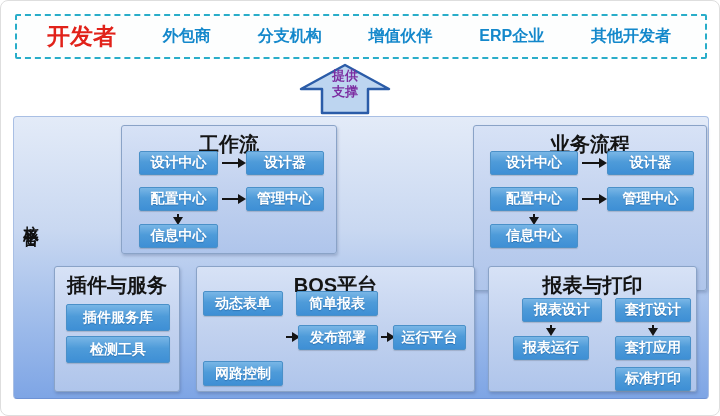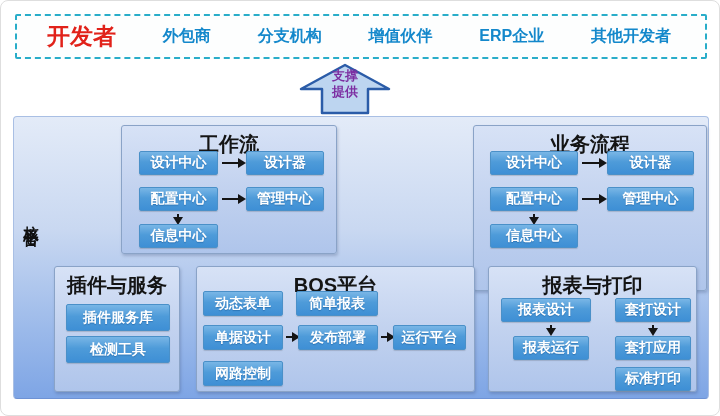--- a/index.html
+++ b/index.html
@@ -85,22 +85,22 @@
     <span class="hdr-item">增值伙伴</span>
     <span class="hdr-item">ERP企业</span>
     <span class="hdr-item">其他开发者</span>
   </div>
 
   <div class="support-arrow">
     <svg width="92" height="52" viewBox="0 0 92 52">
       <polygon points="46,2 90,26 69,26 69,50 23,50 23,26 2,26" fill="#bdd5f0" stroke="#2b5ca8" stroke-width="2.5" stroke-linejoin="round"></polygon>
     </svg>
     <div class="arrow-text">
+      <div>提供</div>
       <div>支撑</div>
-      <div>提供</div>
     </div>
   </div>
 
   <div class="panel">
     <div class="side-label">核心平台</div>
 
     <div class="group" style="left:107px;top:8px;width:216px;height:129px;">
       <div class="group-title">工作流</div>
       <div class="blue-box" style="left:17px;top:25px;width:79px;">设计中心</div>
       <div class="h-arrow" style="left:100px;top:36px;width:17px;"></div>
@@ -127,31 +127,30 @@
     <div class="group" style="left:40px;top:149px;width:126px;height:126px;">
       <div class="group-title">插件与服务</div>
       <div class="blue-box" style="left:11px;top:37px;width:104px;height:27px;">插件服务库</div>
       <div class="blue-box" style="left:11px;top:69px;width:104px;height:27px;">检测工具</div>
     </div>
 
     <div class="group" style="left:182px;top:149px;width:279px;height:126px;">
       <div class="group-title">BOS平台</div>
       <div class="blue-box" style="left:6px;top:24px;width:80px;height:25px;">动态表单</div>
       <div class="blue-box" style="left:99px;top:24px;width:82px;height:25px;">简单报表</div>
-      <div class="blue-box" style="left:6px;top:58px;width:80px;height:25px;">单据设计</div>
       <div class="h-arrow" style="left:89px;top:69px;width:7px;"></div>
       <div class="blue-box" style="left:101px;top:58px;width:80px;height:25px;">发布部署</div>
       <div class="h-arrow" style="left:184px;top:69px;width:7px;"></div>
       <div class="blue-box" style="left:196px;top:58px;width:73px;height:25px;">运行平台</div>
       <div class="blue-box" style="left:6px;top:94px;width:80px;height:25px;">网路控制</div>
     </div>
 
     <div class="group" style="left:474px;top:149px;width:209px;height:126px;">
       <div class="group-title">报表与打印</div>
-      <div class="blue-box" style="left:12px;top:31px;width:90px;">报表设计</div>
+      <div class="blue-box" style="left:33px;top:31px;width:80px;">报表设计</div>
       <div class="v-arrow" style="left:61px;top:58px;height:4px;"></div>
       <div class="blue-box" style="left:24px;top:69px;width:76px;">报表运行</div>
       <div class="blue-box" style="left:126px;top:31px;width:76px;">套打设计</div>
       <div class="v-arrow" style="left:163px;top:58px;height:4px;"></div>
       <div class="blue-box" style="left:126px;top:69px;width:76px;">套打应用</div>
       <div class="blue-box" style="left:126px;top:100px;width:76px;">标准打印</div>
     </div>
 
   </div>
 </div>

